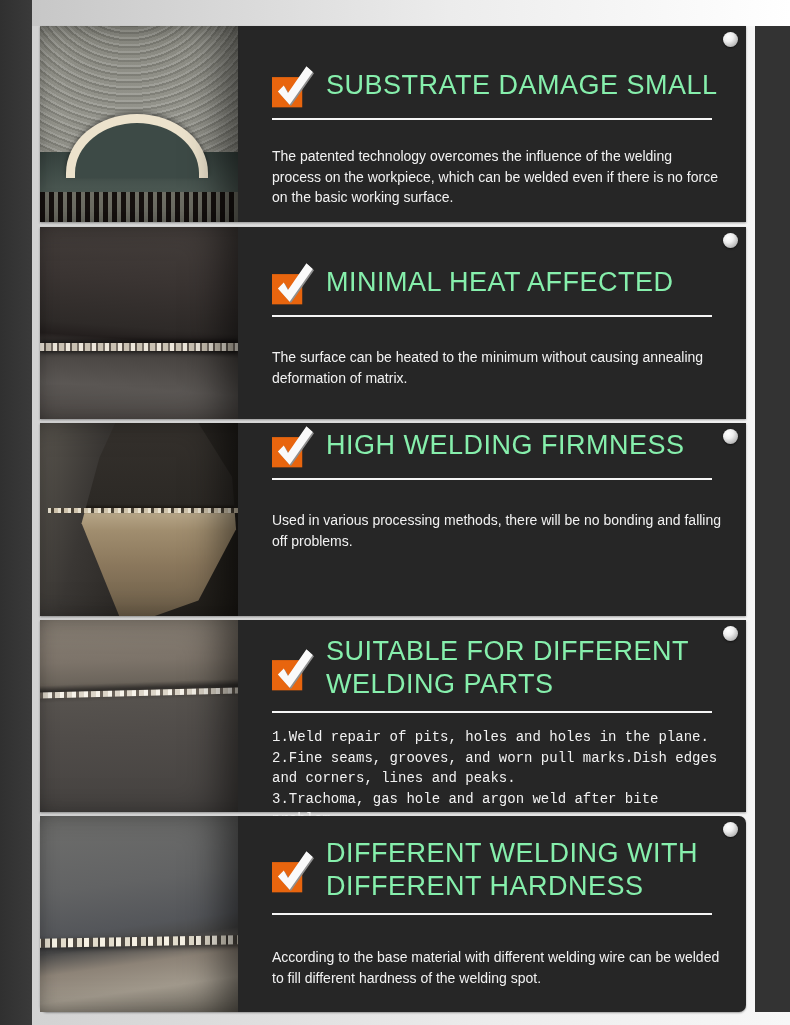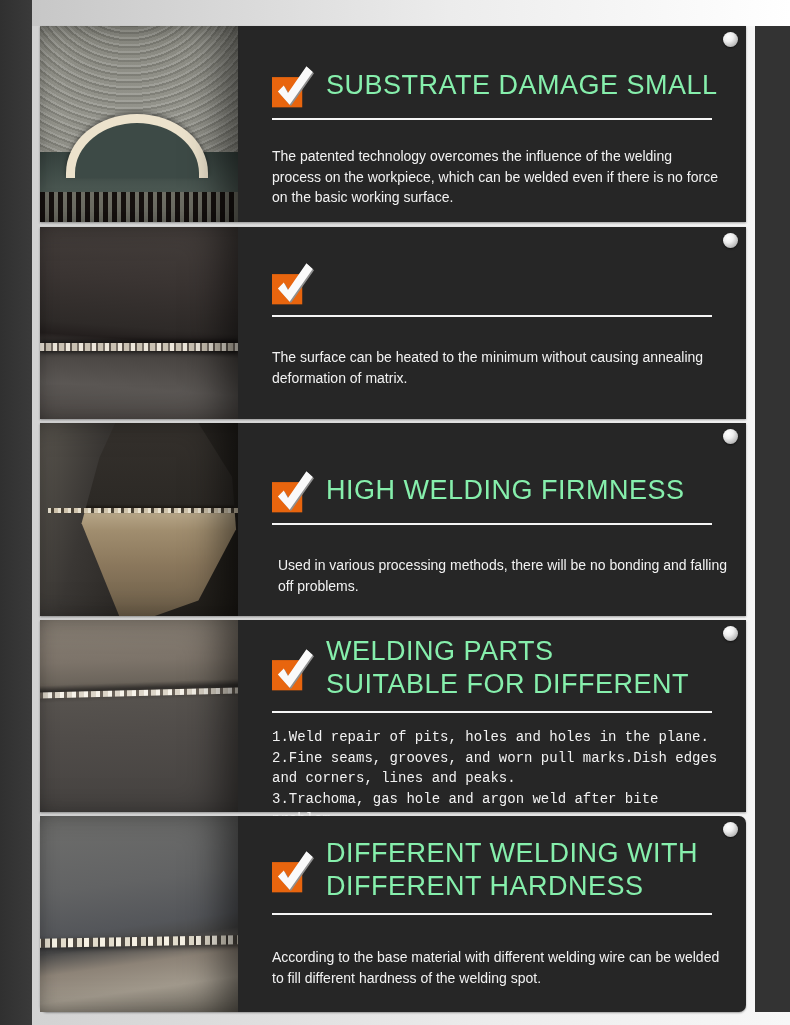--- a/index.html
+++ b/index.html
@@ -66,21 +66,21 @@
 
   
   .content{position:absolute;left:232px;top:0;right:16px;color:#f2f2f2;}
   .hrow{display:flex;align-items:center;gap:12px;}
   .check{flex:0 0 auto;width:42px;height:45px;}
   .heading{color:#86efac;font-size:27px;line-height:33px;letter-spacing:.5px;font-weight:400;}
   .underline{height:2px;background:#f5f5f5;width:440px;margin-top:10px;}
   .body{font-size:14px;line-height:20.5px;max-width:452px;}
   .p1 .hrow{margin-top:37px;} .p1 .body{margin-top:26px;}
   .p2 .hrow{margin-top:33px;} .p2 .body{margin-top:30px;}
-  .p3 .hrow{margin-top:45px;align-items:center;} .p3 .body{margin-top:30px;margin-left:6px;}
+  .p3 .hrow{align-items:center;} .p3 .body{margin-top:30px;}
   .p4 .hrow{margin-top:15px;} .p4 .body{margin-top:14px;font-family:Liberation Mono, monospace;}
   .p5 .hrow{margin-top:21px;} .p5 .body{margin-top:32px;}
 </style>
 </head>
 <body>
 
 <div id="page">
   <div class="left-strip"></div>
   <div class="top-band"></div>
   <div class="mid-column"></div>
@@ -117,20 +117,23 @@
       <div class="ph2-seam"></div>
     </div>
     <div class="sphere"></div>
     <div class="content">
       <div class="hrow">
         <svg class="check" viewBox="0 0 50 52">
           <rect x="0" y="16" width="36" height="36" fill="#e8650e"></rect>
           <path d="M8.5 34.5 L15.5 27.5 L20.5 36.5 L42.5 4.5 L50 11.5 L22.5 50.5 Z" fill="#8f8f8f"></path>
           <path d="M7 33 L14 26 L19 35 L41 3 L48.5 10 L21 49 Z" fill="#fafafa"></path>
         </svg>
+        <div class="heading">
+          <div>MINIMAL HEAT AFFECTED</div>
+        </div>
       </div>
       <div class="underline"></div>
       <div class="body">
         <div>The surface can be heated to the minimum without causing annealing deformation of matrix.</div>
       </div>
     </div>
   </div>
 
   <div class="panel p3">
     <div class="photo ph3">
@@ -162,22 +165,22 @@
     </div>
     <div class="sphere"></div>
     <div class="content">
       <div class="hrow">
         <svg class="check" viewBox="0 0 50 52">
           <rect x="0" y="16" width="36" height="36" fill="#e8650e"></rect>
           <path d="M8.5 34.5 L15.5 27.5 L20.5 36.5 L42.5 4.5 L50 11.5 L22.5 50.5 Z" fill="#8f8f8f"></path>
           <path d="M7 33 L14 26 L19 35 L41 3 L48.5 10 L21 49 Z" fill="#fafafa"></path>
         </svg>
         <div class="heading">
+          <div>SUITABLE FOR DIFFERENT</div>
           <div>WELDING PARTS</div>
-          <div>SUITABLE FOR DIFFERENT</div>
         </div>
       </div>
       <div class="underline"></div>
       <div class="body">
         <div>1.Weld repair of pits, holes and holes in the plane.</div>
         <div>2.Fine seams, grooves, and worn pull marks.Dish edges and corners, lines and peaks.</div>
         <div>3.Trachoma, gas hole and argon weld after bite problem.</div>
       </div>
     </div>
   </div>

